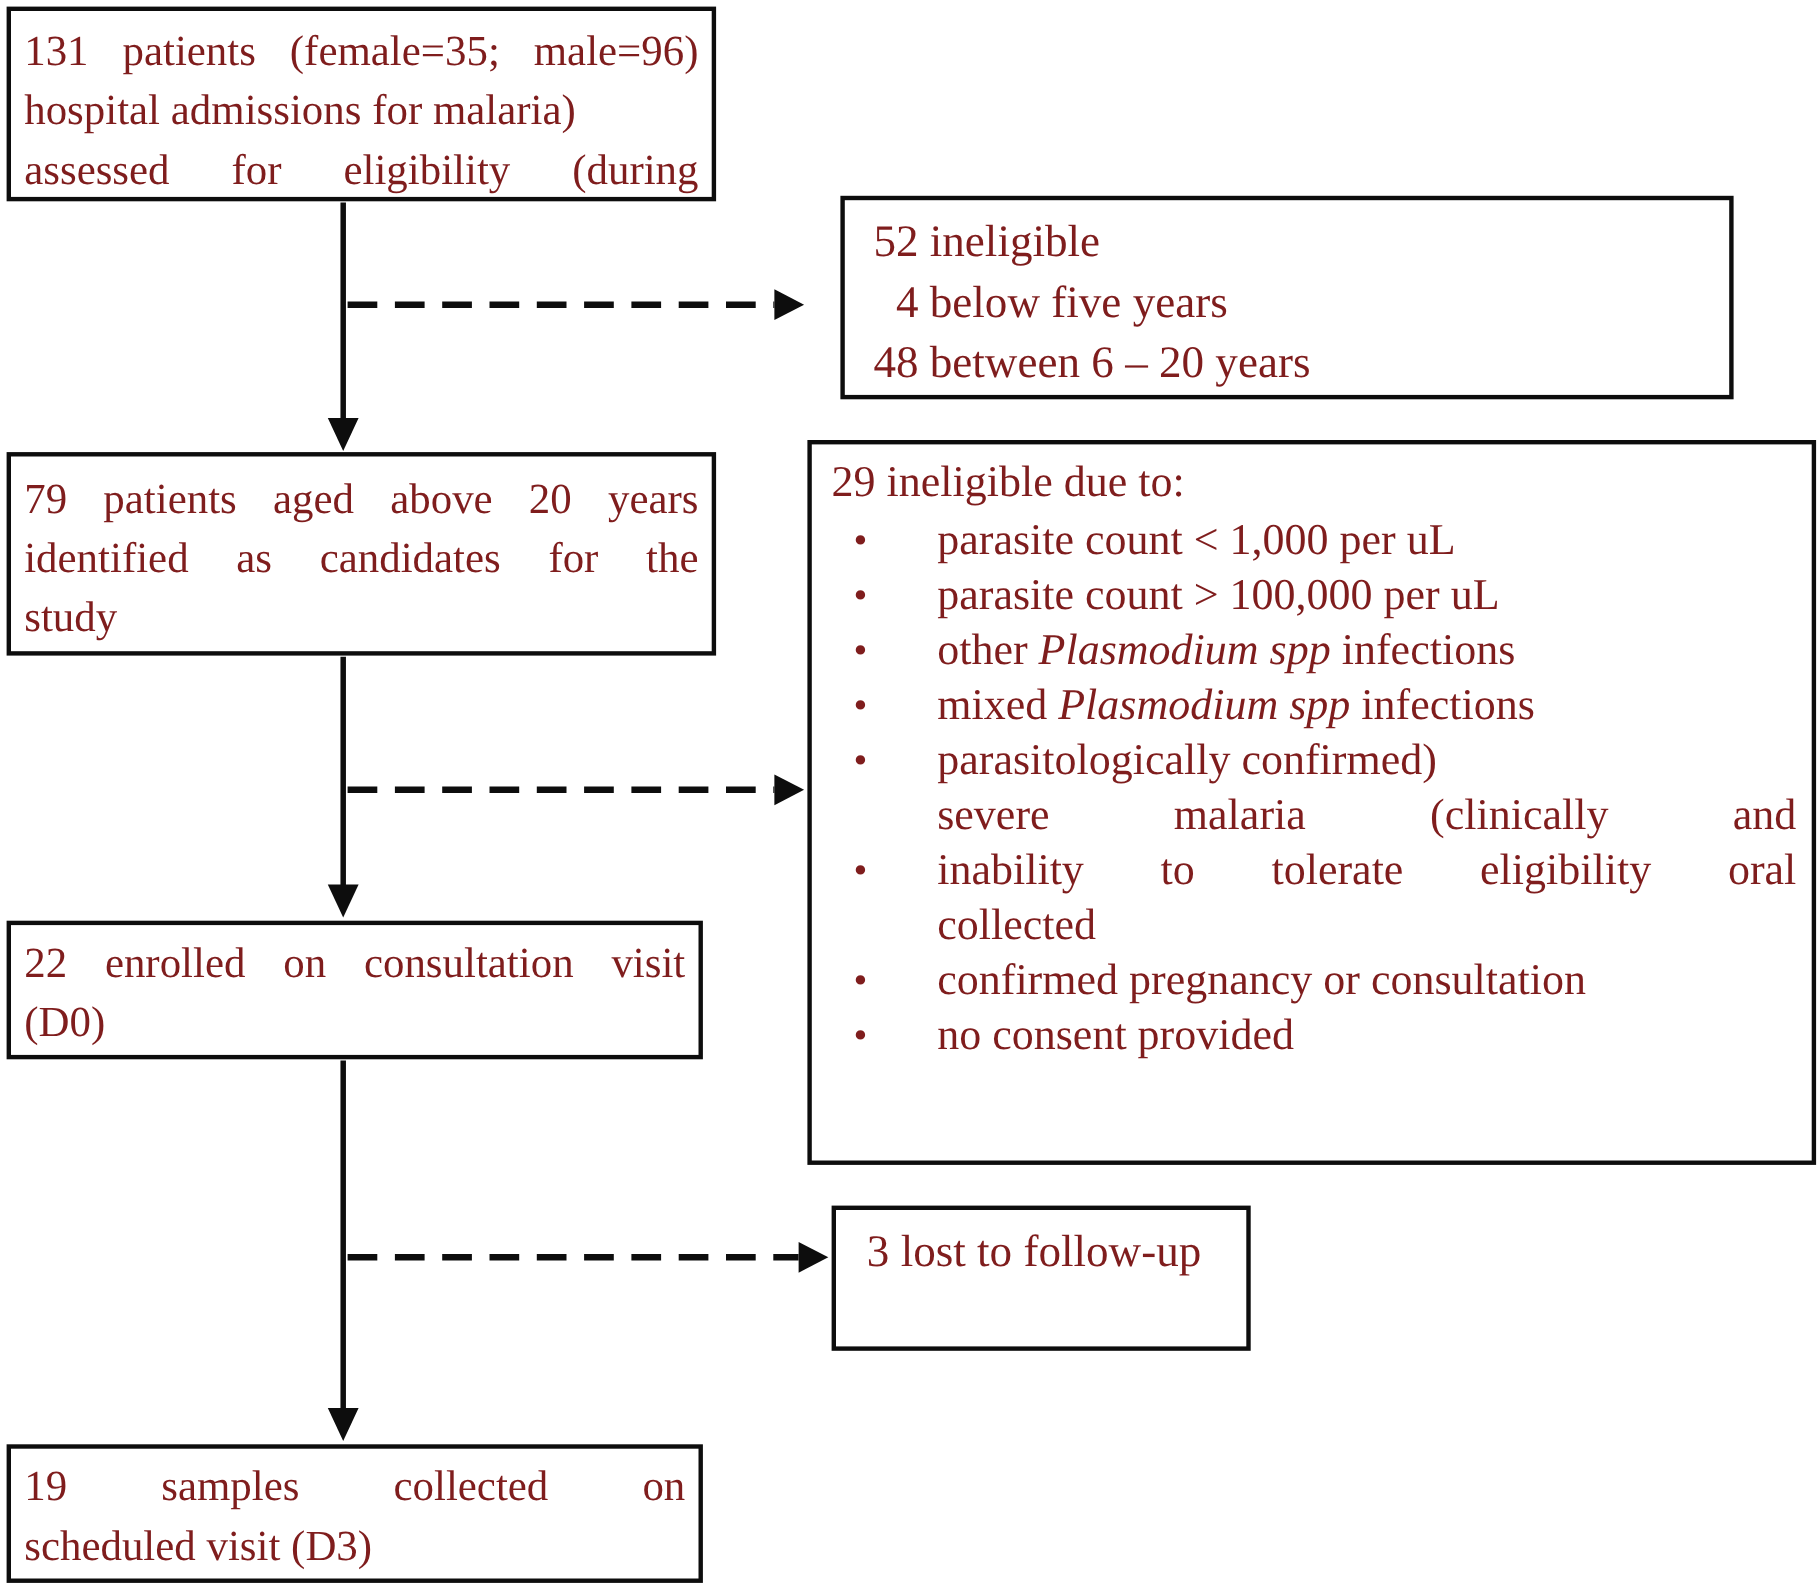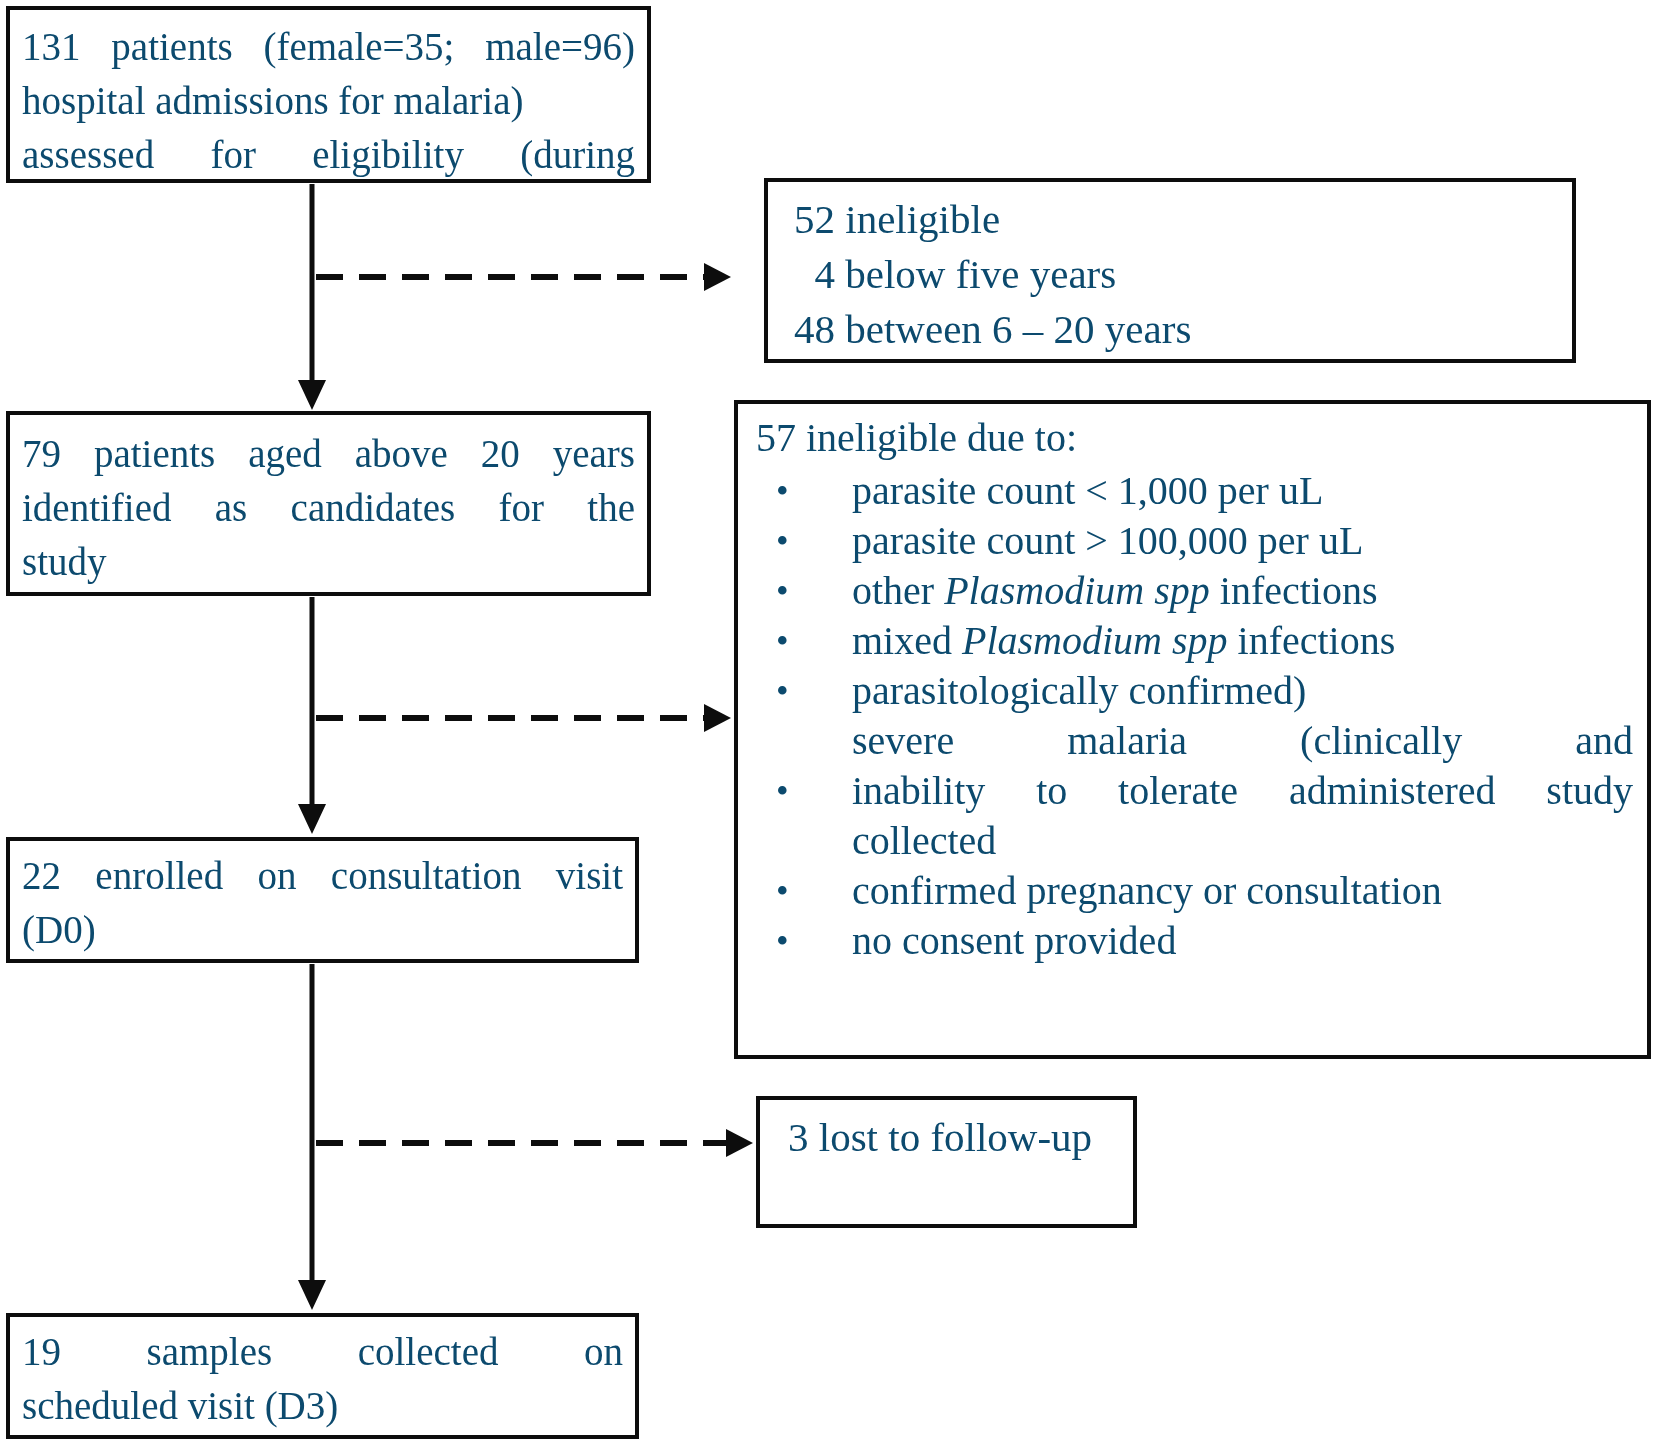--- a/index.html
+++ b/index.html
@@ -3,21 +3,21 @@
 <meta charset="utf-8">
 <title>Patient flow diagram</title>
 <style>
   html, body { margin: 0; padding: 0; background: #ffffff; }
   #canvas {
     position: relative;
     width: 1654px;
     height: 1442px;
     background: #ffffff;
     font-family: "Liberation Serif", "DejaVu Serif", serif;
-    color: #0c4a6e;
+    color: #7f1d1d;
     overflow: hidden;
   }
   .fbox {
     position: absolute;
     border: 4px solid #0d0d0d;
     background: #ffffff;
     box-sizing: border-box;
   }
   .line { white-space: normal; }
   .pre .line { white-space: pre-wrap; }
@@ -89,21 +89,21 @@
       <div class="line">48 between 6 – 20 years</div>
     </div>
 
   <div id="box-candidates" class="fbox">
       <div class="line jl">79 patients aged above 20 years</div>
       <div class="line jl">identified as candidates for the</div>
       <div class="line">study</div>
     </div>
 
   <div id="box-ineligible-criteria" class="fbox">
-    <div class="crit-title">57 ineligible due to:</div>
+    <div class="crit-title">29 ineligible due to:</div>
     <div>
         <div class="bullet">
           <span class="dot">•</span>
           <div class="btext">
             <div class="line"><span>parasite count &lt; 1,000 per uL</span></div>
           </div>
         </div>
         <div class="bullet">
           <span class="dot">•</span>
           <div class="btext">
@@ -125,21 +125,21 @@
         <div class="bullet">
           <span class="dot">•</span>
           <div class="btext">
             <div class="line"><span>parasitologically confirmed)</span></div>
             <div class="line jl"><span>severe malaria (clinically and</span></div>
           </div>
         </div>
         <div class="bullet">
           <span class="dot">•</span>
           <div class="btext">
-            <div class="line jl"><span>inability to tolerate administered study</span></div>
+            <div class="line jl"><span>inability to tolerate eligibility oral</span></div>
             <div class="line"><span>collected</span></div>
           </div>
         </div>
         <div class="bullet">
           <span class="dot">•</span>
           <div class="btext">
             <div class="line"><span>confirmed pregnancy or consultation</span></div>
           </div>
         </div>
         <div class="bullet">

